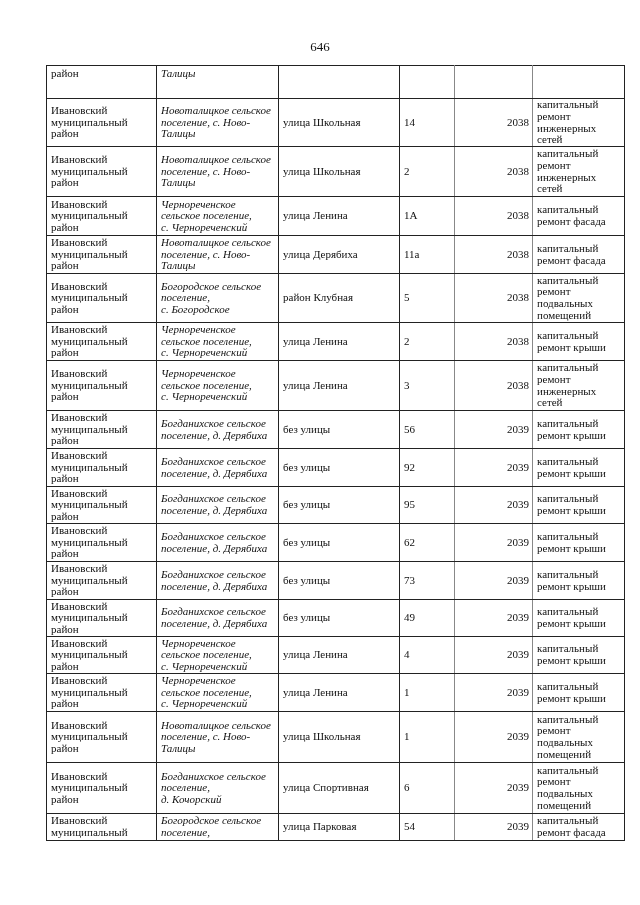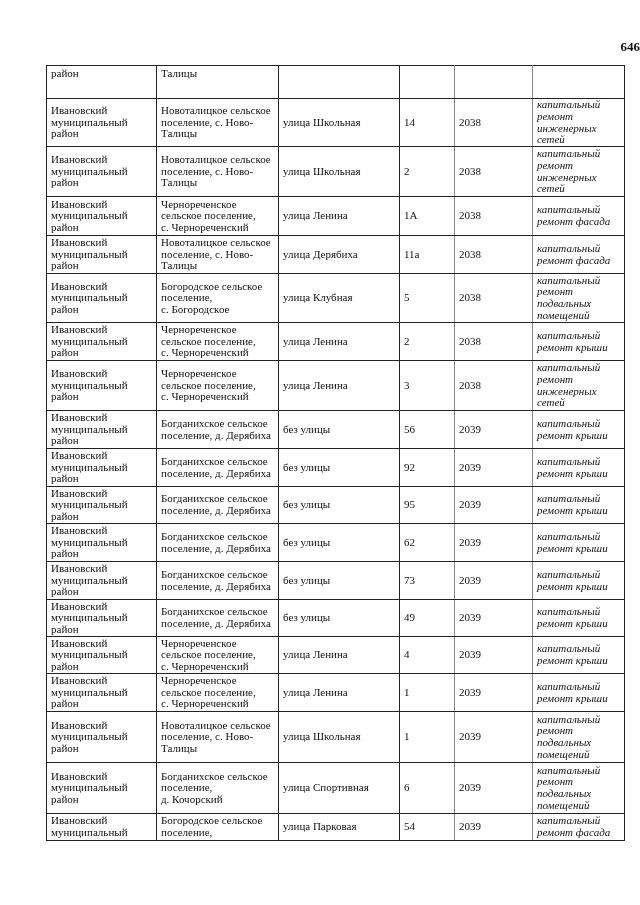--- a/index.html
+++ b/index.html
@@ -1,28 +1,28 @@
 <!DOCTYPE html>
 <html><head>
   <meta charset="utf-8">
   <style>
     html, body { margin: 0; padding: 0; background: #ffffff; }
     body { width: 640px; height: 905px; position: relative; overflow: hidden;
            font-family: "Liberation Serif", "DejaVu Serif", serif; color: #111; }
-    .page-number { position: absolute; top: 39px; left: 0; width: 640px; text-align: right;
-                   font-size: 13px; font-weight: bold; }
+    .page-number { position: absolute; top: 39px; left: 0; width: 640px; text-align: center;
+                   font-size: 13px; }
     table { position: absolute; left: 46px; top: 65px; border-collapse: collapse;
             table-layout: fixed; width: 572px; font-size: 11px; line-height: 11.6px; }
     td { border: 1px solid #222; padding: 0 3px 0 4px; vertical-align: middle; overflow: hidden; }
     td.c1 { width: 102px; }
-    td.c2 { width: 114px; }
+    td.c2 { width: 114px; font-style: italic; }
     td.c3 { width: 113px; }
     td.c4 { width: 47px; text-align: left; }
-    td.c5 { width: 70px; text-align: left; }
-    td.c6 { width: 84px; font-style: italic; }
+    td.c5 { width: 70px; text-align: right; }
+    td.c6 { width: 84px; }
     tr.cont td { vertical-align: top; padding-top: 2px; }
     td.c4, td.c5 { border-left-color: #888; border-right-color: #888; }
     .ml { white-space: pre-line; display: block; }
   </style>
 </head>
 <body>
 
 <div class="page-number">646</div>
 
 <table>
@@ -141,21 +141,21 @@
           <span class="ml">Ивановский
 муниципальный
 район</span>
         </td>
     <td class="c2">
           <span class="ml">Богородское сельское
 поселение,
 с. Богородское</span>
         </td>
     <td class="c3">
-          <span class="ml">улица Клубная</span>
+          <span class="ml">район Клубная</span>
         </td>
     <td class="c4"><span>5</span></td>
     <td class="c5"><span>2038</span></td>
     <td class="c6">
           <span class="ml">капитальный
 ремонт
 подвальных
 помещений</span>
         </td>
   </tr>

